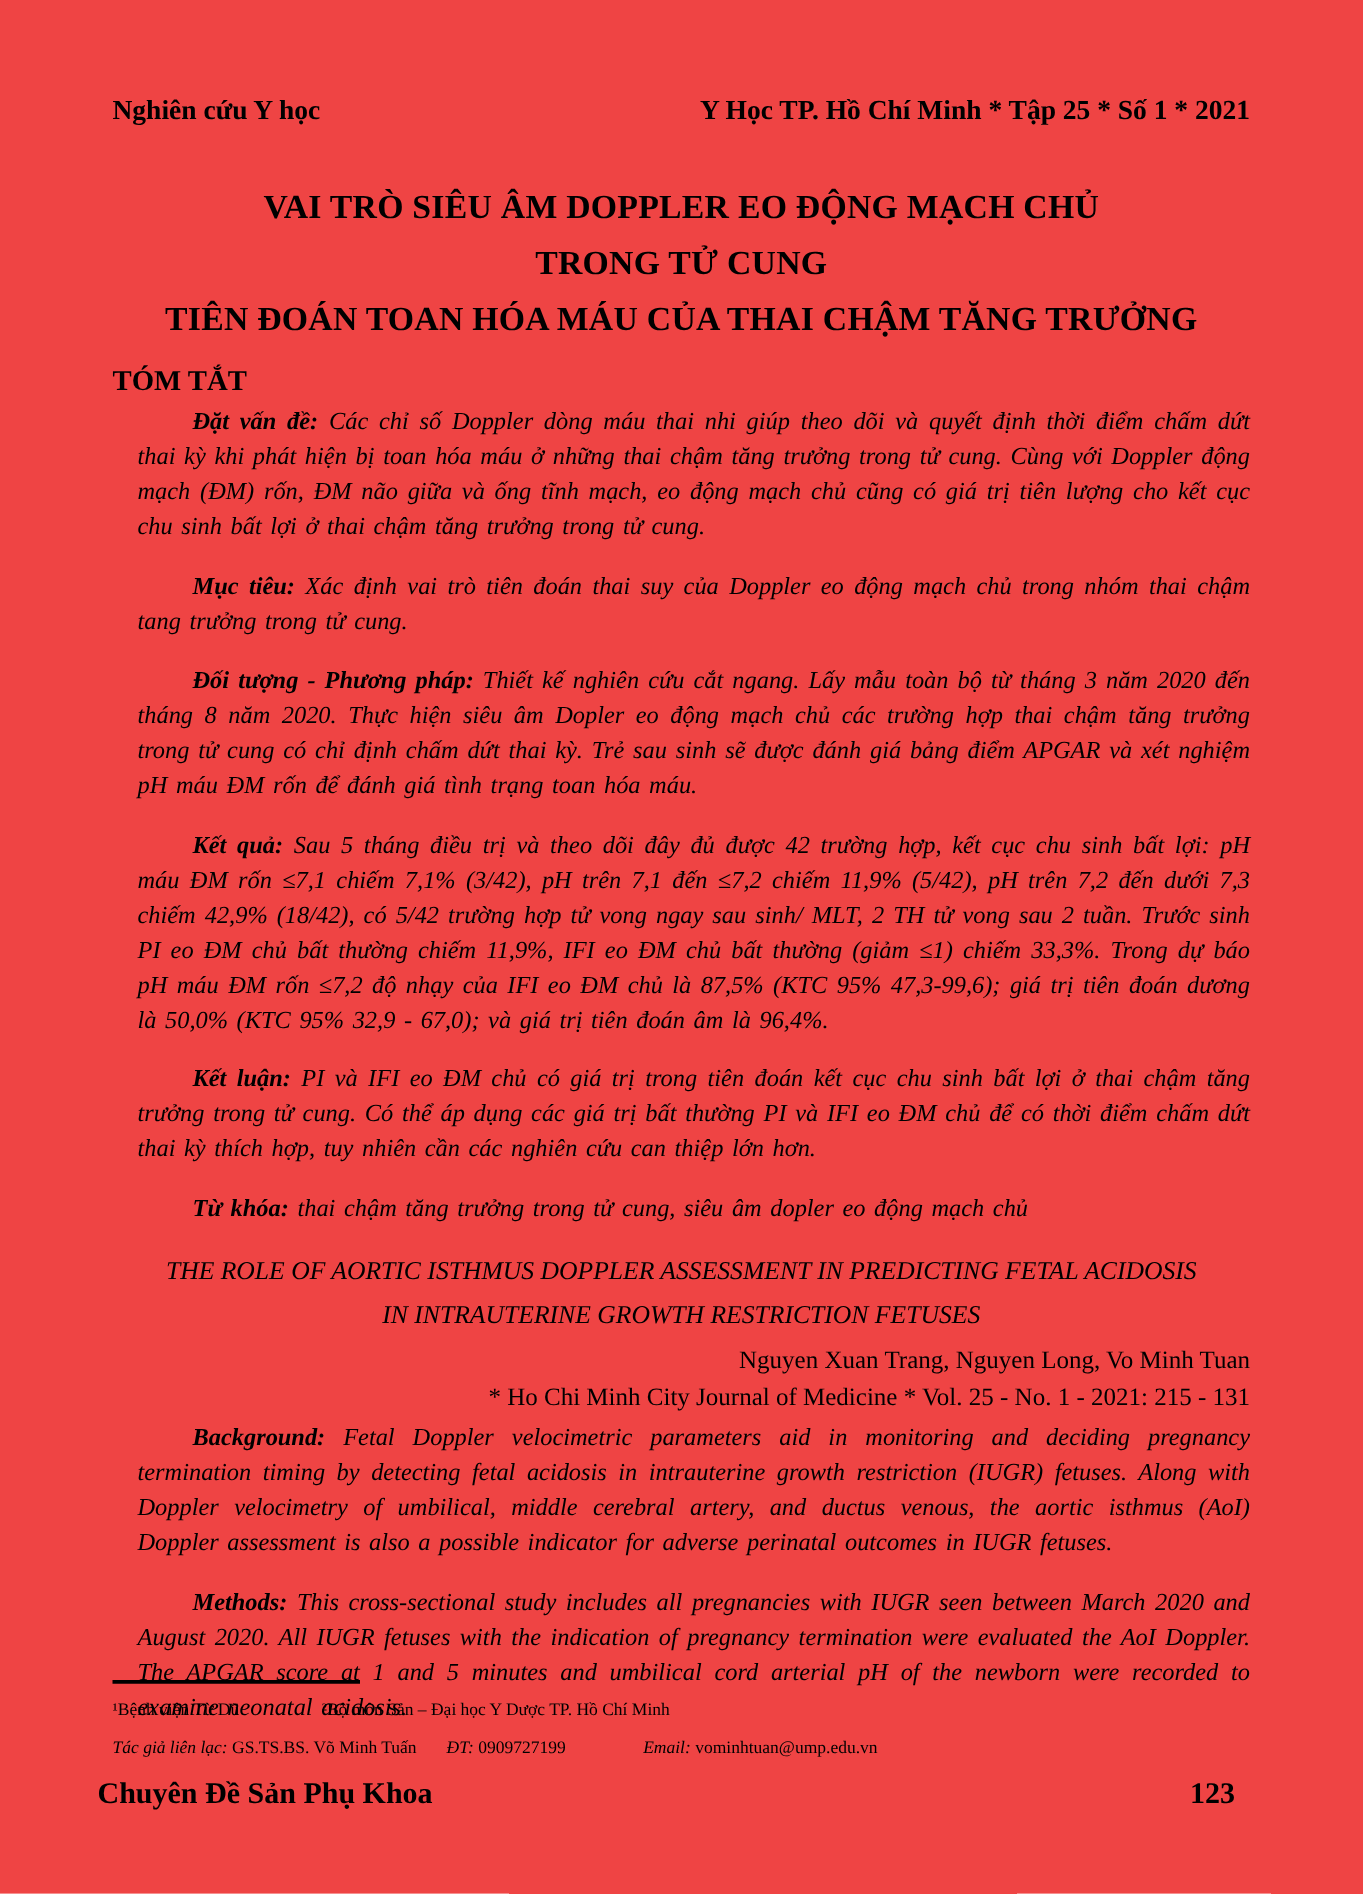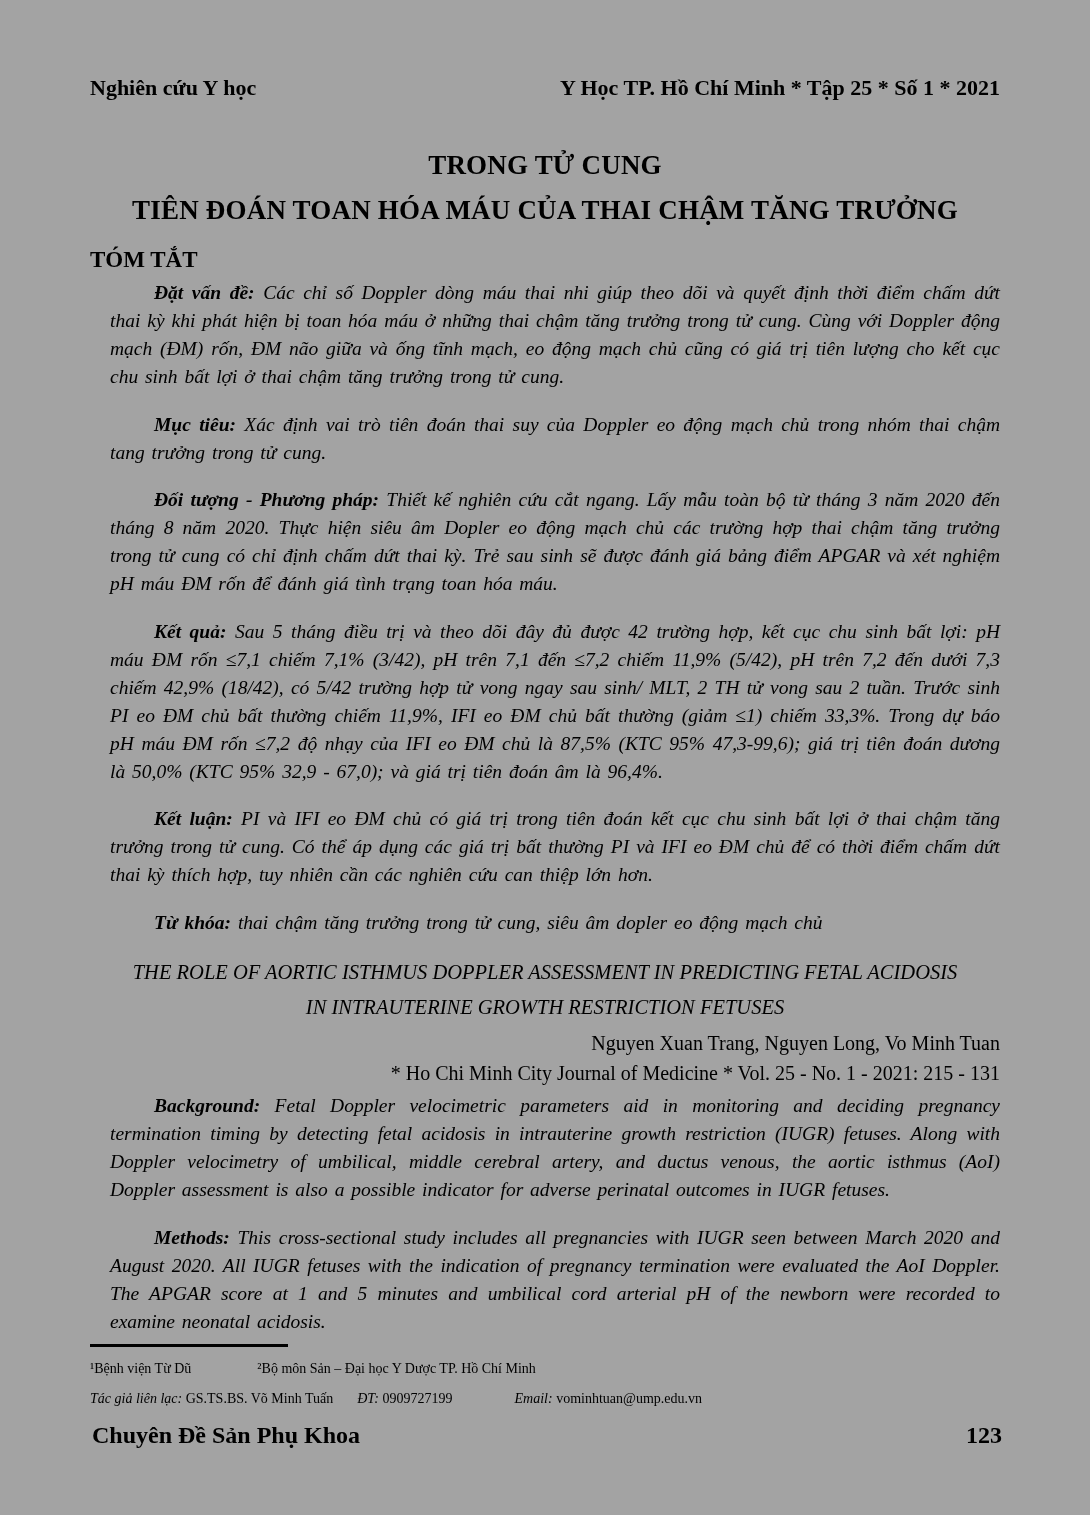--- a/index.html
+++ b/index.html
@@ -5,21 +5,21 @@
   html, body {
     margin: 0;
     padding: 0;
     background: #ffffff;
   }
   .page {
     position: relative;
     width: 1090px;
     height: 1515px;
     margin: 0 auto;
-    background: #a3a3a3;
+    background: #ef4444;
     color: #000000;
     font-family: "Liberation Serif", "DejaVu Serif", serif;
     overflow: hidden;
   }
   .content {
     position: absolute;
     left: 90px;
     top: 74px;
     width: 910px;
   }
@@ -110,21 +110,21 @@
     font-style: italic;
   }
   .fn-phone-group {
     margin-left: 24px;
   }
   .fn-email-group {
     margin-left: 62px;
   }
   .page-footer {
     position: absolute;
-    left: 92px;
+    left: 78px;
     top: 1420px;
     width: 910px;
     display: flex;
     justify-content: space-between;
     align-items: baseline;
     font-weight: 700;
     font-size: 24px;
     line-height: 30px;
   }
 </style>
@@ -134,20 +134,21 @@
 <div class="page">
 
   <div class="content">
 
     <div class="running-header">
       <span>Nghiên cứu Y học</span>
       <span>Y Học TP. Hồ Chí Minh * Tập 25 * Số 1 * 2021</span>
     </div>
 
     <div class="article-title">
+      <div>VAI TRÒ SIÊU ÂM DOPPLER EO ĐỘNG MẠCH CHỦ</div>
       <div>TRONG TỬ CUNG</div>
       <div>TIÊN ĐOÁN TOAN HÓA MÁU CỦA THAI CHẬM TĂNG TRƯỞNG</div>
     </div>
 
 
     <div class="section-heading">TÓM TẮT</div>
 
     <p class="para"><span class="lead">Đặt vấn đề:</span> <span>Các chỉ số Doppler dòng máu thai nhi giúp theo dõi và quyết định thời điểm chấm dứt thai kỳ khi phát hiện bị toan hóa máu ở những thai chậm tăng trưởng trong tử cung. Cùng với Doppler động mạch (ĐM) rốn, ĐM não giữa và ống tĩnh mạch, eo động mạch chủ cũng có giá trị tiên lượng cho kết cục chu sinh bất lợi ở thai chậm tăng trưởng trong tử cung.</span></p>
 
     <p class="para"><span class="lead">Mục tiêu:</span> <span>Xác định vai trò tiên đoán thai suy của Doppler eo động mạch chủ trong nhóm thai chậm tang trưởng trong tử cung.</span></p>

